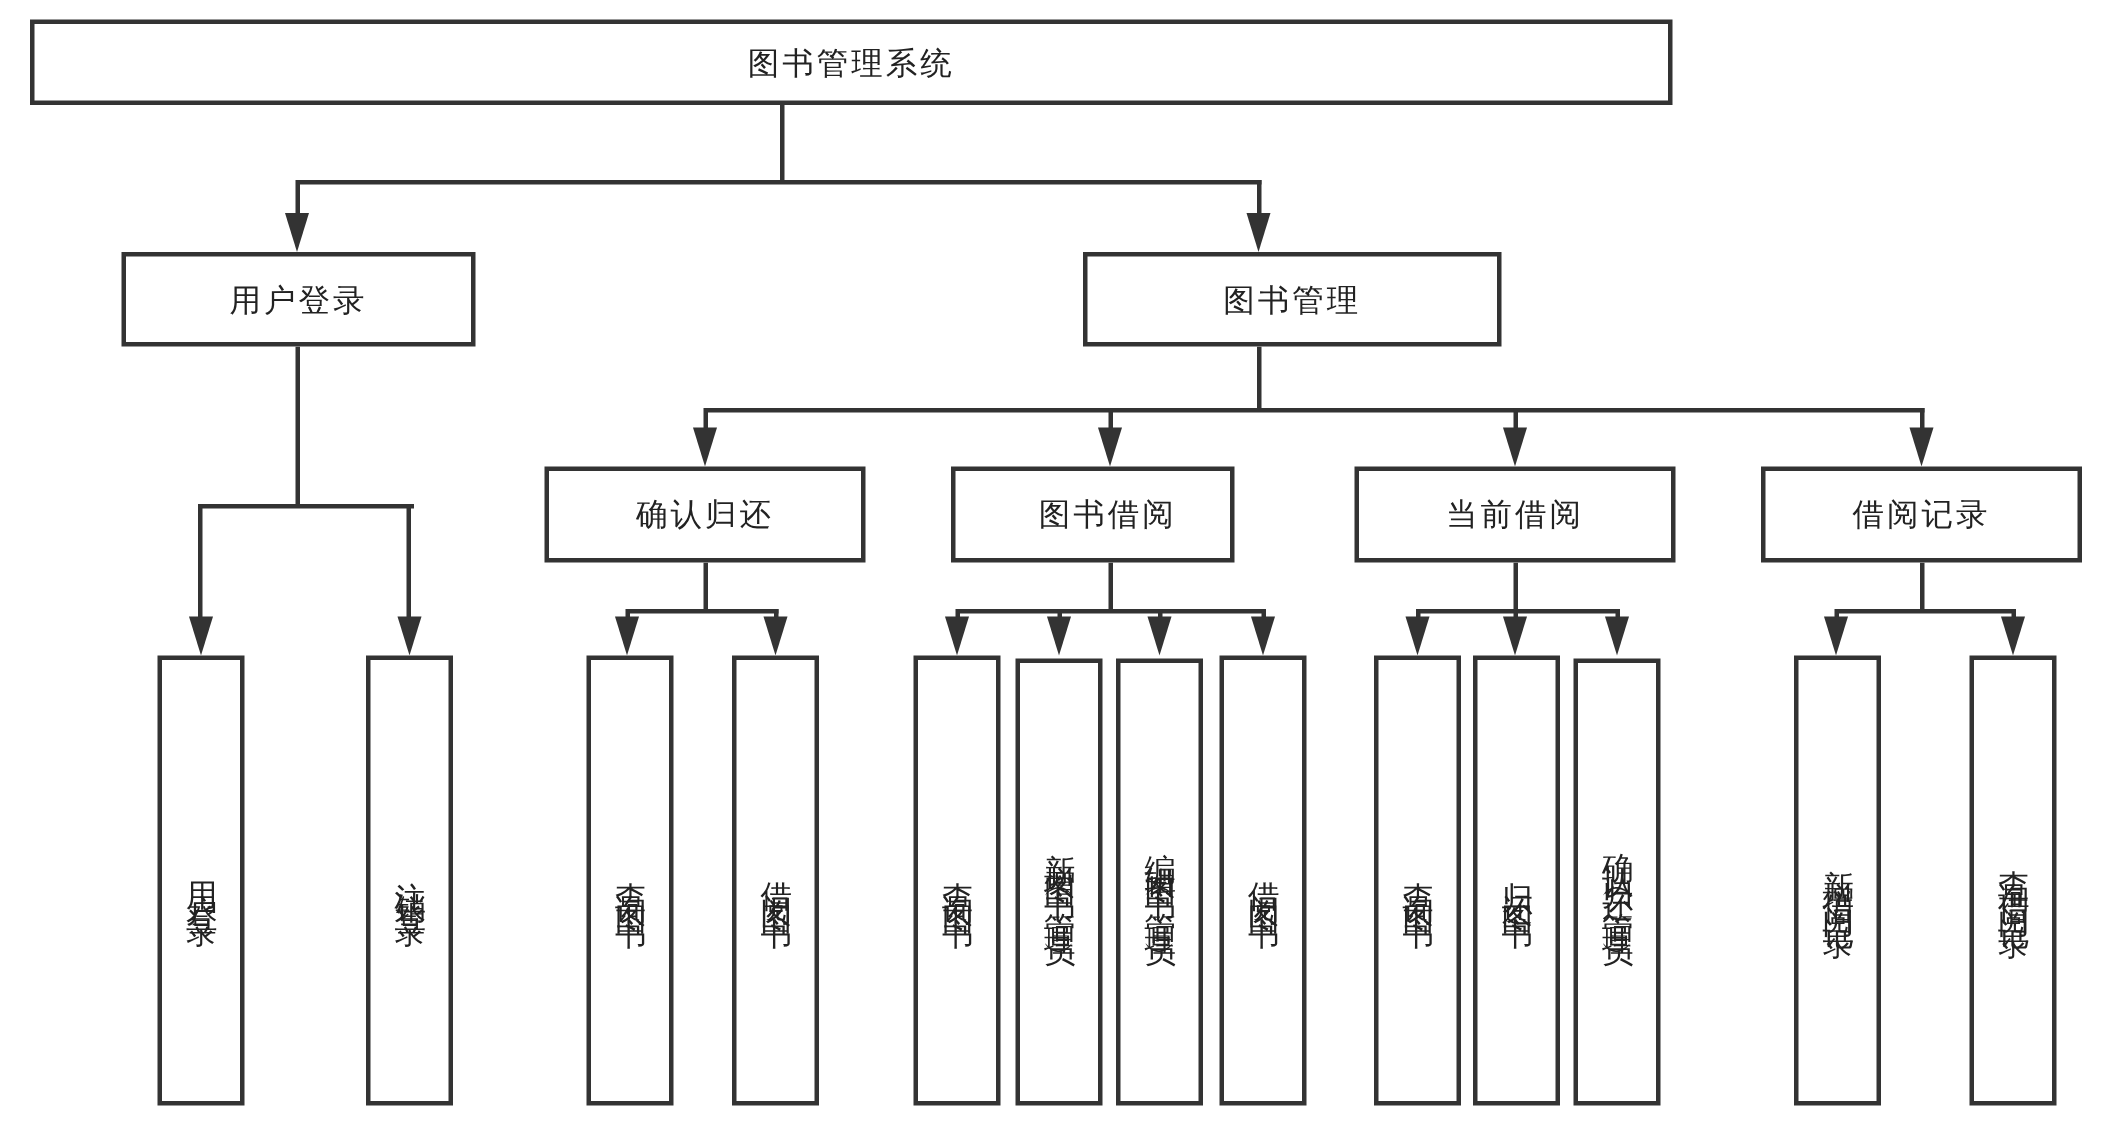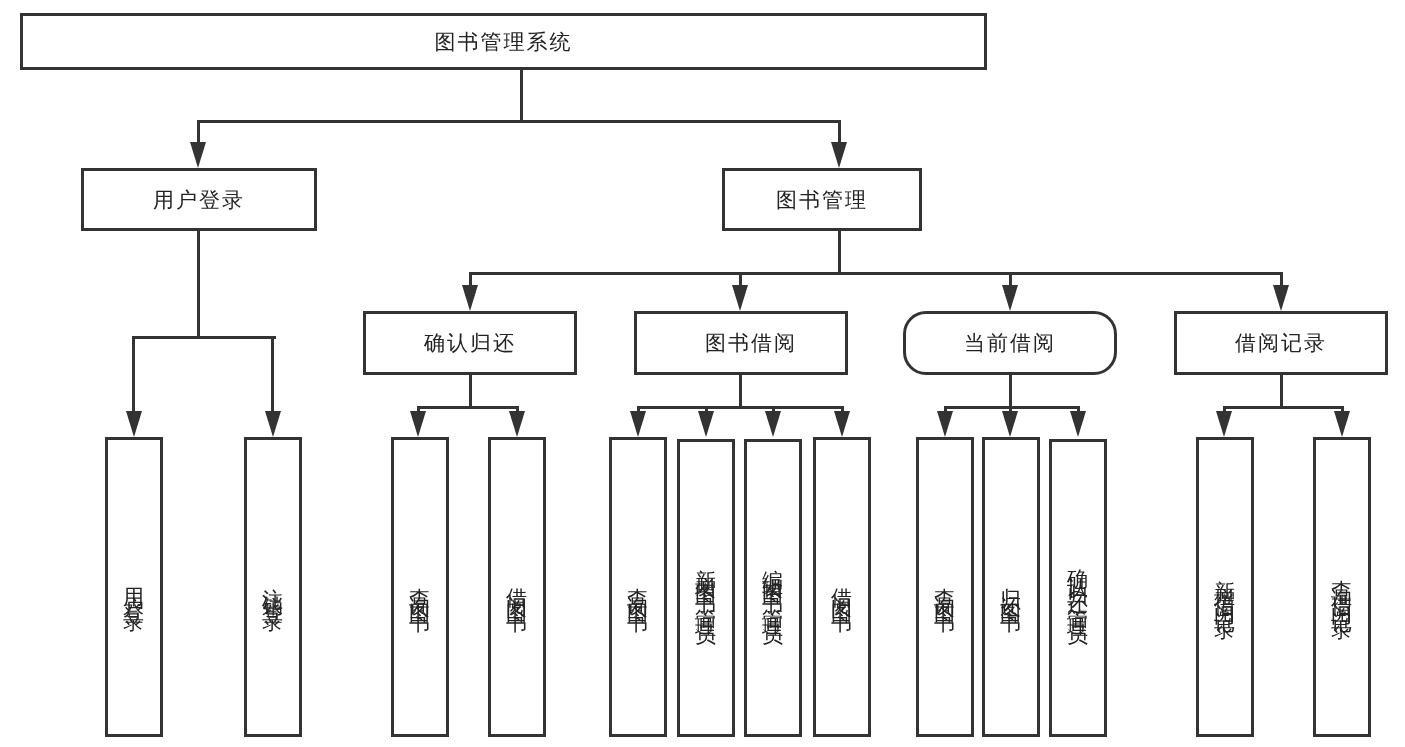--- a/index.html
+++ b/index.html
@@ -116,31 +116,31 @@
   <div class="vl" style="left:1077px; top:406px; height:8px;"></div>
   <div class="ar" style="left:1070px; top:411px;"></div>
 
   <div class="vl" style="left:1280px; top:375px; height:31px;"></div>
   <div class="hl" style="left:1224px; top:406px; width:119px;"></div>
   <div class="vl" style="left:1223px; top:406px; height:8px;"></div>
   <div class="ar" style="left:1216px; top:411px;"></div>
   <div class="vl" style="left:1341px; top:406px; height:8px;"></div>
   <div class="ar" style="left:1334px; top:411px;"></div>
 
-  <div class="box hbox" style="left:20px; top:13px; width:967px; height:57px;">图书管理系统</div>
+  <div class="box hbox" style="left:20px; top:13px; width:1095px; height:57px;">图书管理系统</div>
 
   <div class="box hbox" style="left:81px; top:168px; width:236px; height:63px;">用户登录</div>
 
-  <div class="box hbox" style="left:722px; top:168px; width:200px; height:63px;">图书管理</div>
+  <div class="box hbox" style="left:722px; top:168px; width:279px; height:63px;">图书管理</div>
 
   <div class="box hbox" style="left:363px; top:311px; width:214px; height:64px;">确认归还</div>
 
-  <div class="box hbox" style="left:634px; top:311px; width:214px; height:64px;padding-left:20px;">图书借阅</div>
+  <div class="box hbox" style="left:634px; top:311px; width:189px; height:64px;padding-left:20px;">图书借阅</div>
 
-  <div class="box hbox" style="left:903px; top:311px; width:214px; height:64px;border-radius:23px;">当前借阅</div>
+  <div class="box hbox" style="left:903px; top:311px; width:214px; height:64px;">当前借阅</div>
 
   <div class="box hbox" style="left:1174px; top:311px; width:214px; height:64px;">借阅记录</div>
 
   <div class="box vbox" style="left:105px; top:437px; width:58px; height:300px;">用户登录</div>
   <div class="box vbox" style="left:244px; top:437px; width:58px; height:300px;">注销登录</div>
 
   <div class="box vbox" style="left:391px; top:437px; width:58px; height:300px;">查询图书</div>
   <div class="box vbox" style="left:488px; top:437px; width:58px; height:300px;">借阅图书</div>
 
   <div class="box vbox" style="left:609px; top:437px; width:58px; height:300px;">查询图书</div>

